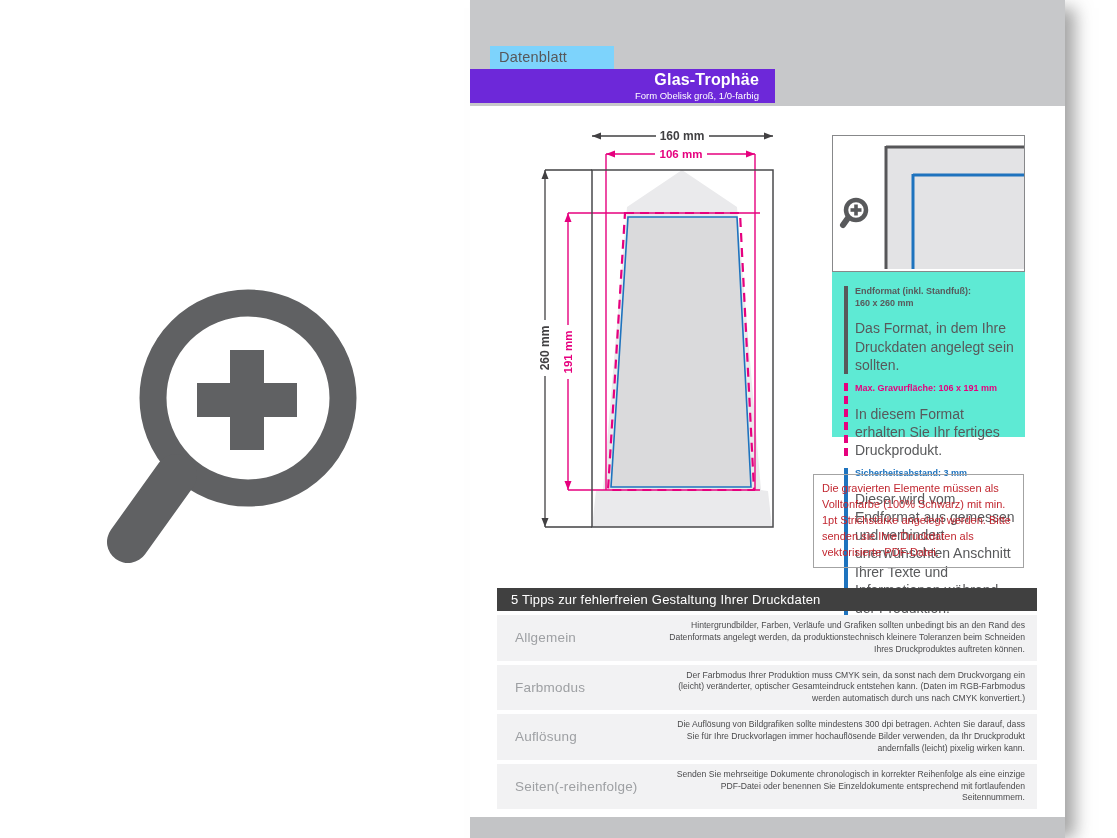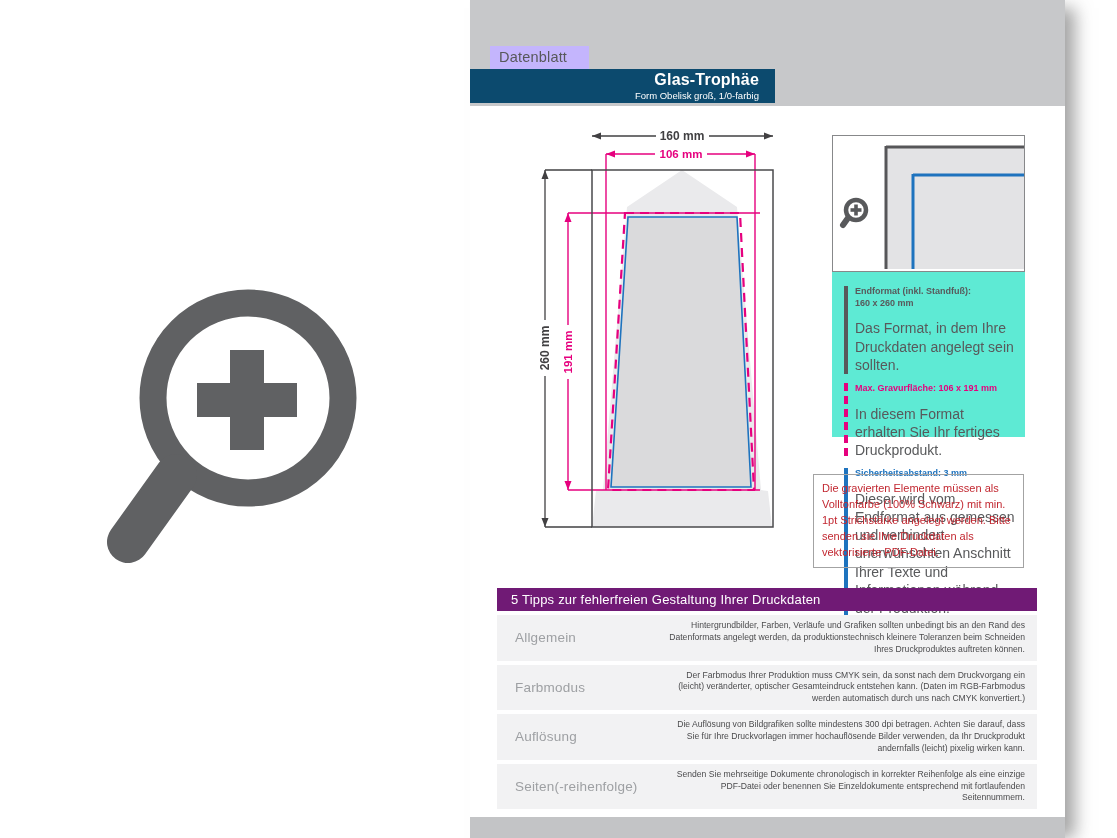--- a/index.html
+++ b/index.html
@@ -4,23 +4,23 @@
 <style>
   html,body{margin:0;padding:0;background:#ffffff;font-family:"Liberation Sans",sans-serif;}
   #canvas{position:relative;width:1117px;height:838px;background:#ffffff;overflow:hidden;}
 
   
   .sheet{position:absolute;left:470px;top:0;width:595px;height:838px;background:#ffffff;
          box-shadow:14px 4px 16px -4px rgba(90,90,90,.55);z-index:1;}
   .topband{position:absolute;left:470px;top:0;width:595px;height:106px;background:#c7c8ca;z-index:2;}
   .bottombar{position:absolute;left:470px;top:817px;width:595px;height:21px;background:#c3c4c6;z-index:2;}
 
-  .tab{position:absolute;left:490px;top:46px;width:99px;height:23px;background:#c4b5fd;z-index:3;
+  .tab{position:absolute;left:490px;top:46px;width:124px;height:23px;background:#7dd3fc;z-index:3;
        color:#57585a;font-size:14.5px;line-height:23px;padding-left:9px;box-sizing:border-box;letter-spacing:.2px;}
-  .titleband{position:absolute;left:470px;top:69px;width:305px;height:34px;background:#0c4a6e;z-index:3;
+  .titleband{position:absolute;left:470px;top:69px;width:305px;height:34px;background:#6d28d9;z-index:3;
              color:#ffffff;text-align:right;padding-right:16px;box-sizing:border-box;}
   .titleband .t1{font-size:16px;font-weight:600;margin-top:2px;letter-spacing:.2px;}
   .titleband .t2{font-size:9.5px;margin-top:1px;}
 
   .diagram-svg{position:absolute;left:530px;top:125px;z-index:3;}
 
   
   .detailbox{position:absolute;left:832px;top:135px;width:193px;height:137px;background:#ffffff;
              border:1px solid #87888a;box-sizing:border-box;z-index:3;}
   
@@ -35,21 +35,21 @@
   .ltitle{font-size:9px;font-weight:700;line-height:1.3;}
   .ltitle.c-dark{color:#58595b;} .ltitle.c-magenta{color:#e6007e;} .ltitle.c-blue{color:#1e73be;}
   .lbody{font-size:14px;color:#58595b;line-height:1.3;margin-top:10px;}
 
   
   .notice{position:absolute;left:813px;top:474px;width:211px;box-sizing:border-box;z-index:3;
           border:1px solid #a3a3a3;color:#c22730;font-size:11px;line-height:1.45;padding:6px 8px;}
 
   
   .tips{position:absolute;left:497px;top:588px;width:540px;z-index:3;}
-  .tips-header{height:23px;background:#701a75;color:#ffffff;font-size:13px;line-height:23px;
+  .tips-header{height:23px;background:#404040;color:#ffffff;font-size:13px;line-height:23px;
                padding-left:14px;letter-spacing:.2px;}
   .tips-row{display:flex;background:#f2f2f3;margin-top:4px;align-items:center;}
   .tips-label{flex:0 0 168px;box-sizing:border-box;padding-left:18px;color:#9ea0a3;font-size:13.5px;letter-spacing:.2px;}
   .tips-text{flex:1;color:#4b4b4d;font-size:8.6px;line-height:1.38;padding:5px 12px 5px 0;text-align:right;}
   .r1{min-height:43px;} .r2{min-height:44px;} .r3{min-height:37px;} .r4{min-height:27px;} .r5{min-height:29px;}
 
   .maglarge{position:absolute;left:100px;top:280px;z-index:0;}
 </style>
 </head>
 <body>

